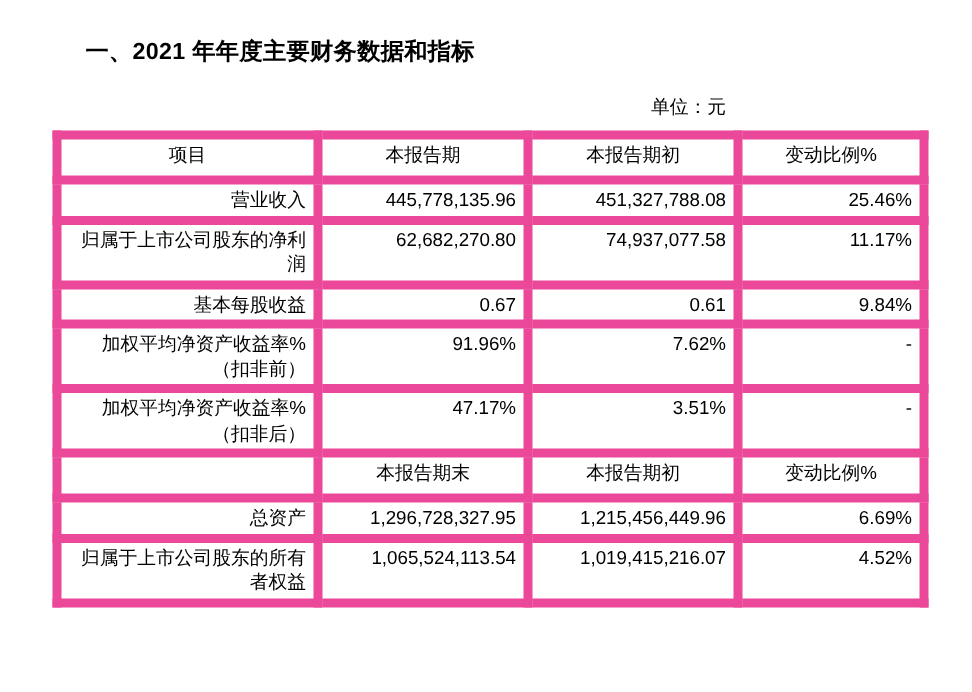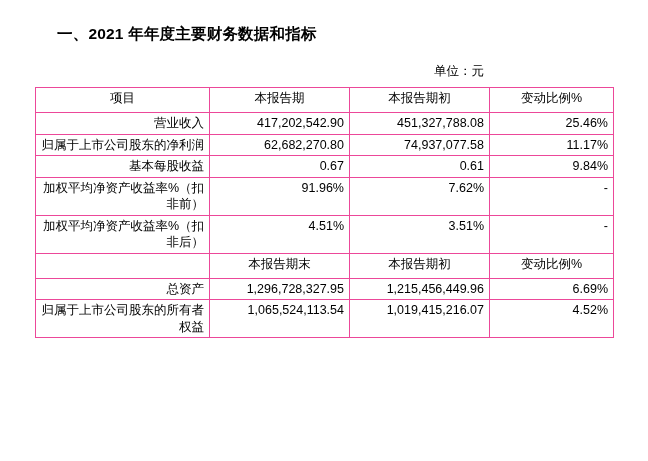--- a/index.html
+++ b/index.html
@@ -40,21 +40,21 @@
   table.fin {
     position: absolute;
     left: 35px;
     top: 87px;
     width: 578px;
     border-collapse: collapse;
     table-layout: fixed;
     font-size: 12.5px;
   }
   table.fin td {
-    border: 1px solid #ec4899;
+    border: 6px solid #ec4899;
     padding: 2px 5px;
     vertical-align: top;
     line-height: 1.32;
   }
   .c-item { width: 174px; }
   .c-cur  { width: 140px; }
   .c-prev { width: 140px; }
   .c-chg  { width: 124px; }
 
   .hdr {
@@ -89,21 +89,21 @@
     <tbody>
       <tr>
         <td class="hdr">项目</td>
         <td class="hdr">本报告期</td>
         <td class="hdr">本报告期初</td>
         <td class="hdr">变动比例%</td>
       </tr>
 
       <tr>
         <td class="lbl">营业收入</td>
-        <td class="num">417,202,542.90</td>
+        <td class="num">445,778,135.96</td>
         <td class="num">451,327,788.08</td>
         <td class="num">25.46%</td>
       </tr>
 
       <tr>
         <td class="lbl">归属于上市公司股东的净利润</td>
         <td class="num">62,682,270.80</td>
         <td class="num">74,937,077.58</td>
         <td class="num">11.17%</td>
       </tr>
@@ -118,21 +118,21 @@
 
       <tr>
         <td class="lbl">加权平均净资产收益率%（扣非前）</td>
         <td class="num">91.96%</td>
         <td class="num">7.62%</td>
         <td class="num">-</td>
       </tr>
 
       <tr>
         <td class="lbl">加权平均净资产收益率%（扣非后）</td>
-        <td class="num">4.51%</td>
+        <td class="num">47.17%</td>
         <td class="num">3.51%</td>
         <td class="num">-</td>
       </tr>
 
       <tr class="r-tall">
         <td class="lbl"></td>
         <td class="hdr">本报告期末</td>
         <td class="hdr">本报告期初</td>
         <td class="hdr">变动比例%</td>
       </tr>

